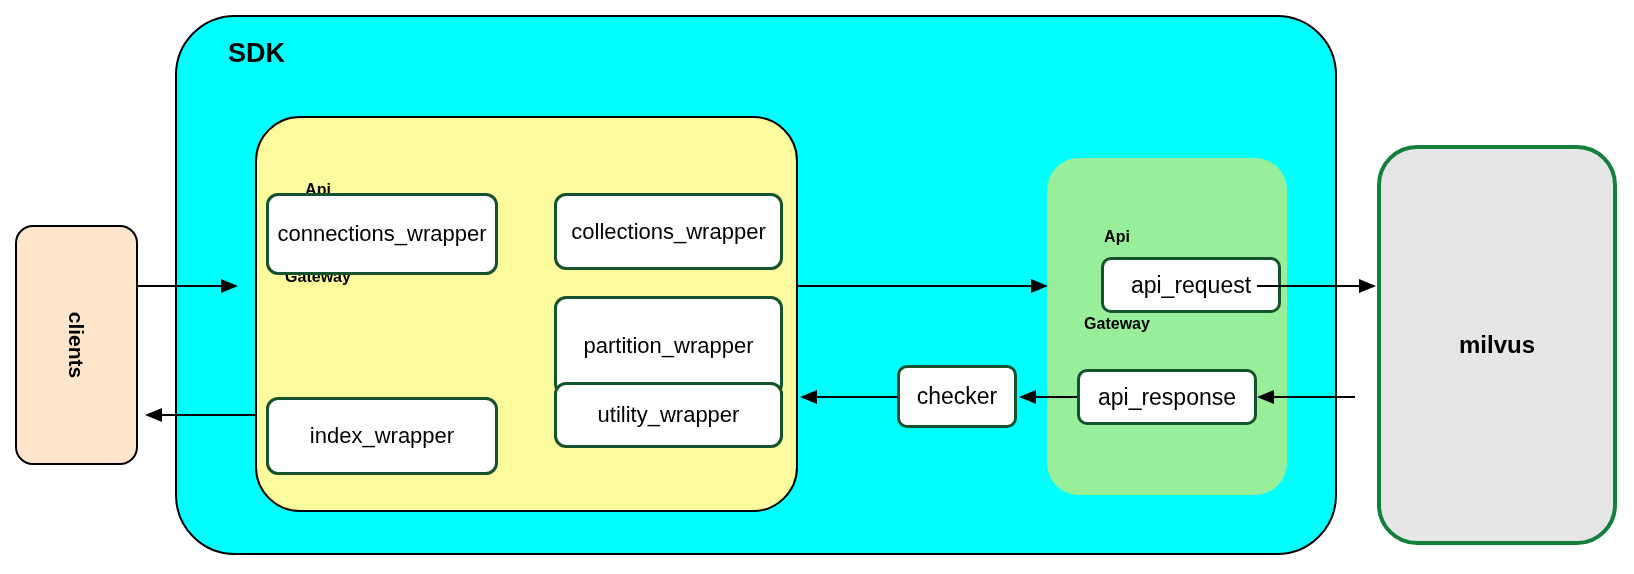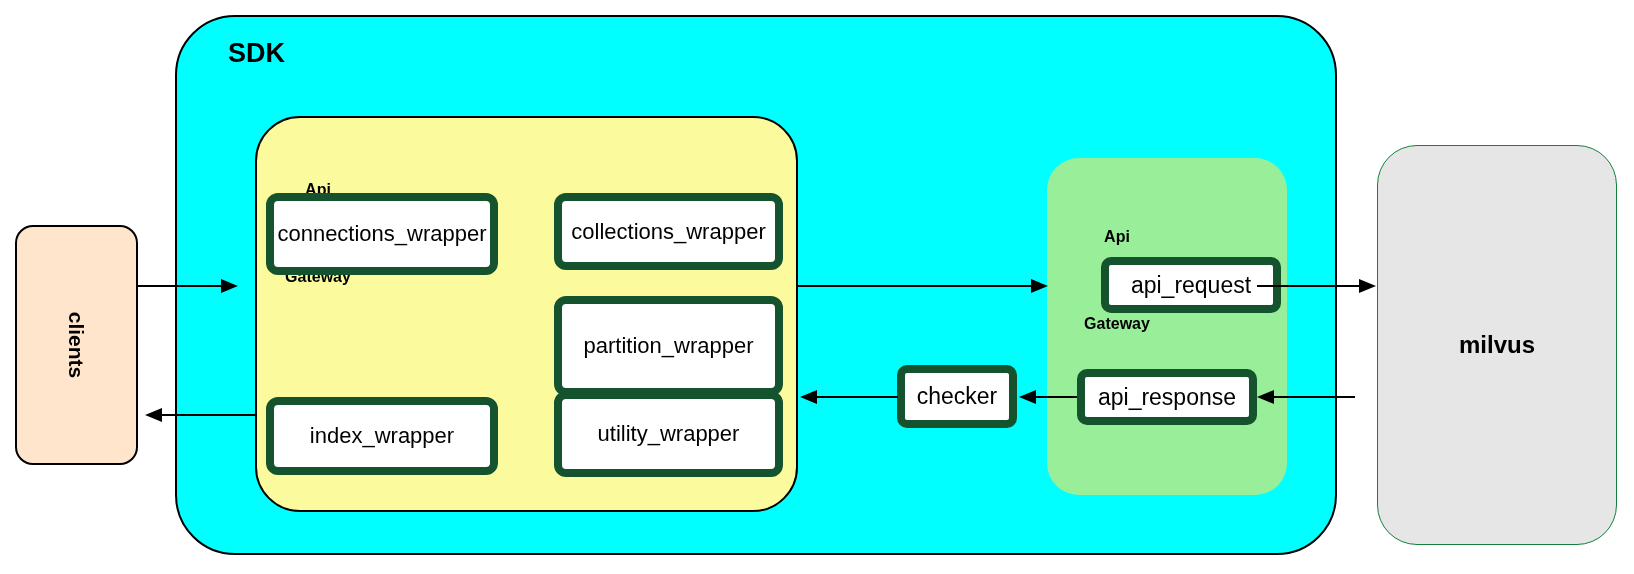--- a/index.html
+++ b/index.html
@@ -13,28 +13,28 @@
     overflow: hidden;
   }
   .abs { position: absolute; box-sizing: border-box; }
   
   .group {
     border: 2px solid #000;
   }
   .sdk-box        { background: var(--sdk-fill, #00FFFF); border-radius: 60px; }
   .wrapper-box    { background: var(--api-wrapper-fill, #FBFB9E); border-radius: 45px; }
   .gateway-box    { background: var(--api-gateway-fill, #99EE99); border-radius: 32px; border: none; }
-  .milvus-box     { background: var(--milvus-fill, #E6E6E6); border-radius: 40px; border: 1px solid #15803d;
+  .milvus-box     { background: var(--milvus-fill, #E6E6E6); border-radius: 40px; border: 4px solid #15803d;
                     display: flex; align-items: center; justify-content: center; }
   .clients-box    { background: var(--clients-fill, #FFE5CB); border-radius: 18px;
                     display: flex; align-items: center; justify-content: center; }
   
   .node {
     background: var(--node-fill, #ffffff);
-    border: 8px solid #14532d;
+    border: 3px solid #14532d;
     border-radius: 12px;
     display: flex; align-items: center; justify-content: center;
     font-size: 22px;
   }
   .group-label { font-weight: bold; line-height: 29px; white-space: pre; }
   .label-center { text-align: center; }
   .sdk-label { font-size: 27px; font-weight: bold; }
   .two-line { font-size: 16px; }
   .milvus-label { font-size: 24px; font-weight: bold; }
   .vlabel {
@@ -66,21 +66,21 @@
   <div class="abs group wrapper-box" style="left:255px; top:116px; width:543px; height:396px;"></div>
   <div class="abs group-label label-center two-line" style="left:262px; top:117px; width:112px;">
     <div>Api</div>
     <div>Gateway</div>
   </div>
 
   <div class="abs node" style="left:266px; top:193px; width:232px; height:82px;">connections_wrapper</div>
   <div class="abs node" style="left:554px; top:193px; width:229px; height:77px;">collections_wrapper</div>
   <div class="abs node" style="left:554px; top:296px; width:229px; height:100px;">partition_wrapper</div>
   <div class="abs node" style="left:266px; top:397px; width:232px; height:78px;">index_wrapper</div>
-  <div class="abs node" style="left:554px; top:391px; width:229px; height:86px;">utility_wrapper</div>
+  <div class="abs node" style="left:554px; top:382px; width:229px; height:66px;">utility_wrapper</div>
 
   <div class="abs node" style="left:897px; top:365px; width:120px; height:63px; border-radius:10px; font-size:23px;">checker</div>
 
   <div class="abs gateway-box" style="left:1047px; top:158px; width:240px; height:337px;"></div>
   <div class="abs group-label label-center two-line" style="left:1049px; top:164px; width:136px;">
     <div>Api</div>
     <div>Gateway</div>
   </div>
 
   <div class="abs node" style="left:1077px; top:257px; width:180px; height:56px; border-radius:10px; font-size:23px;margin-left:24px;">api_request</div>

